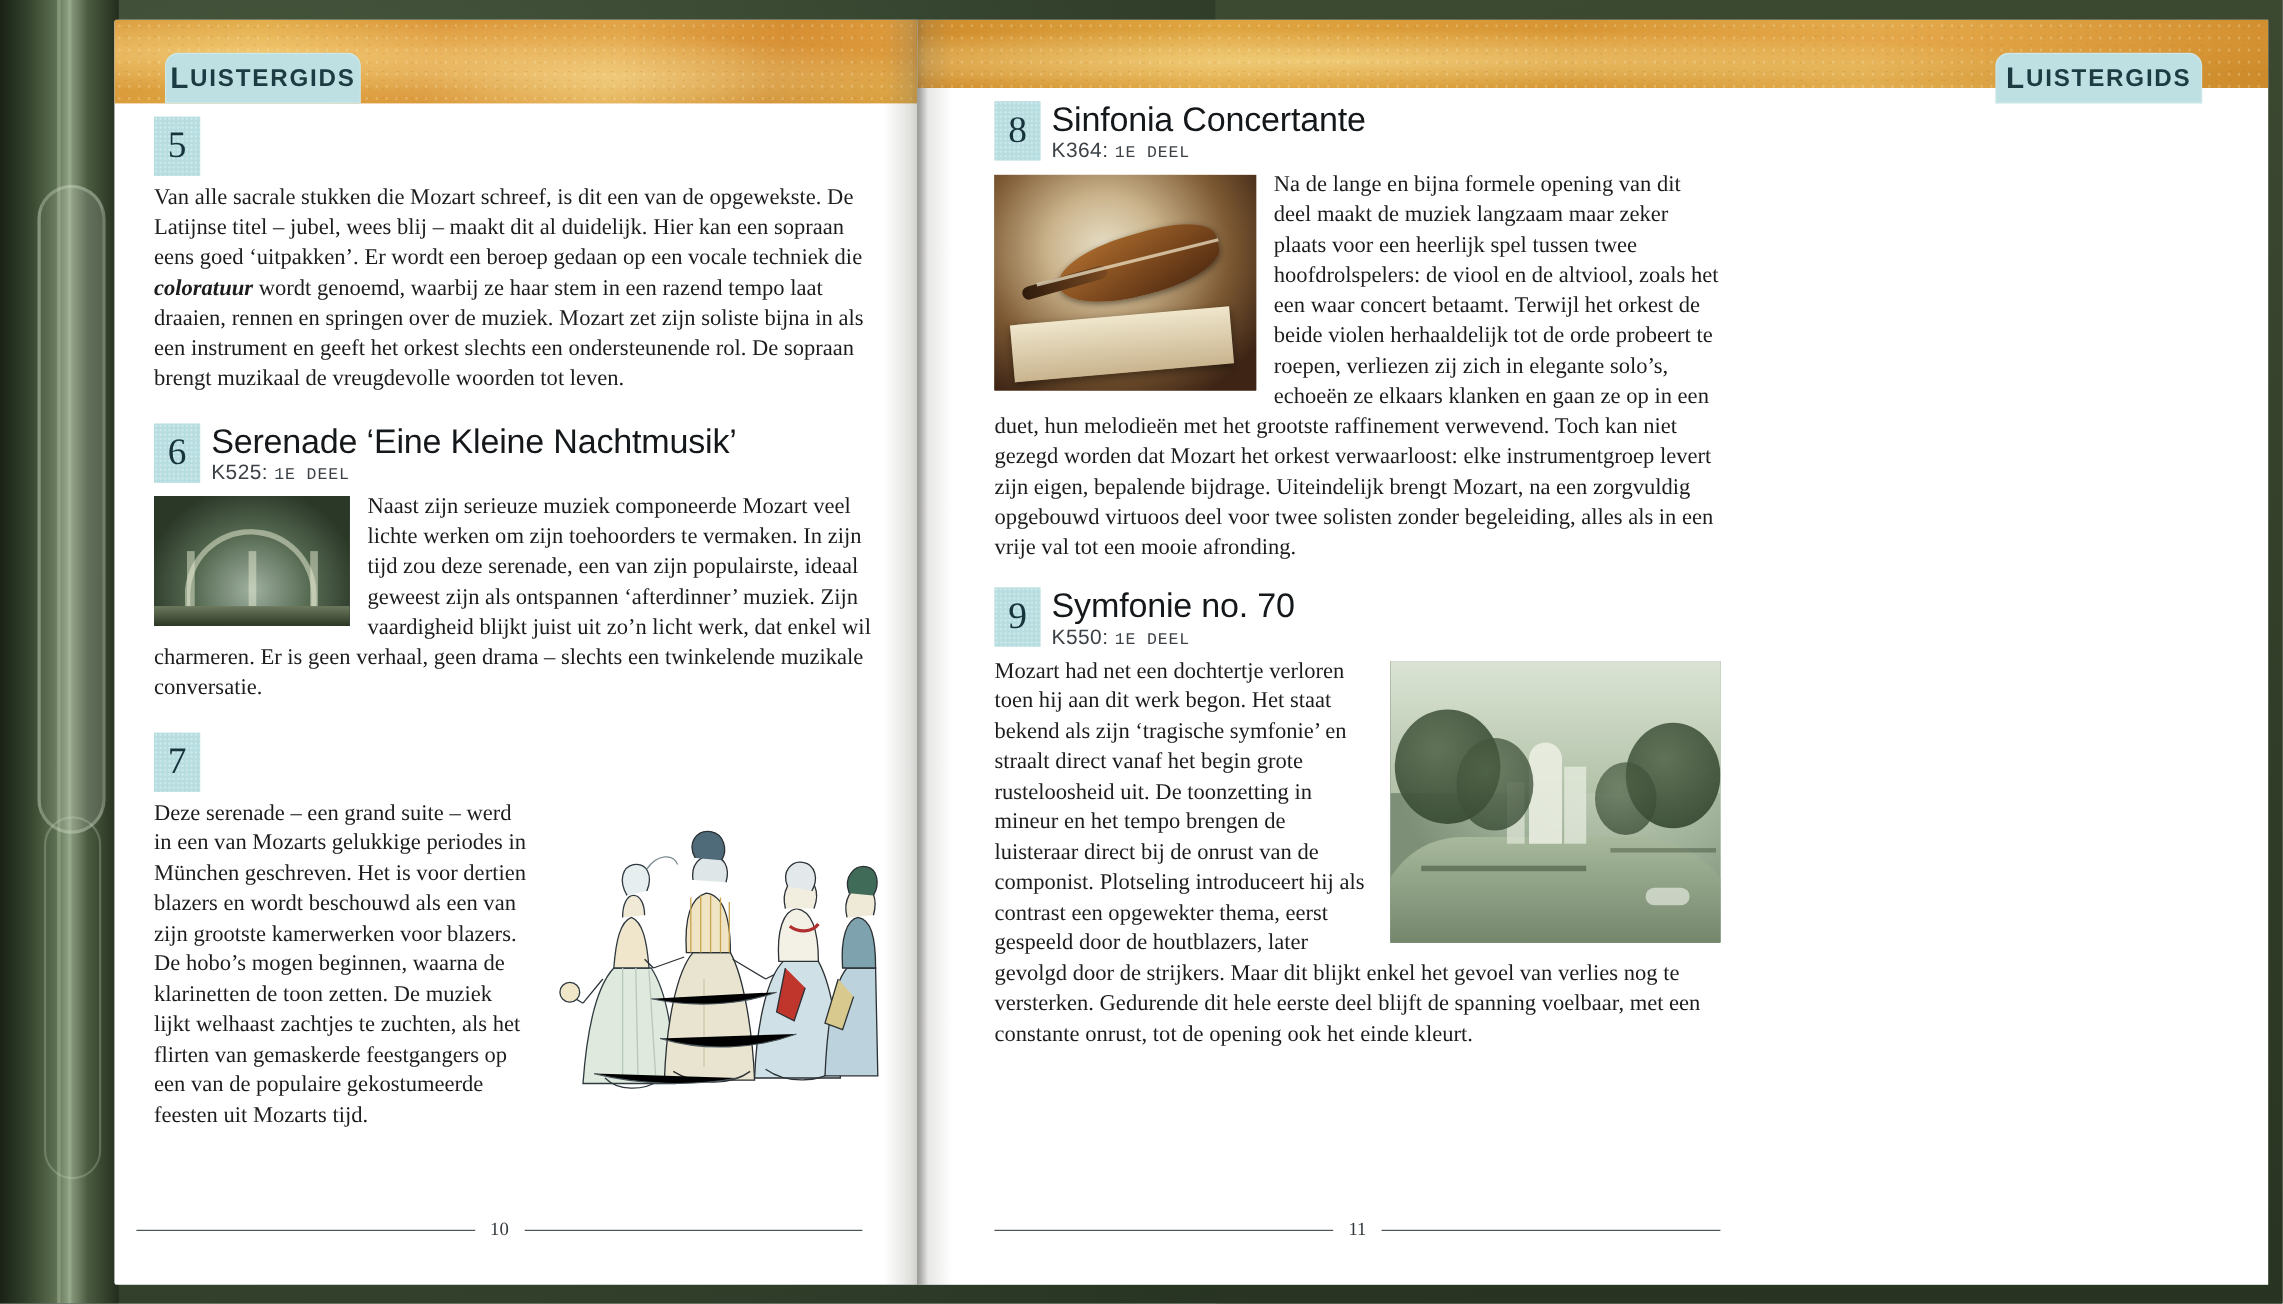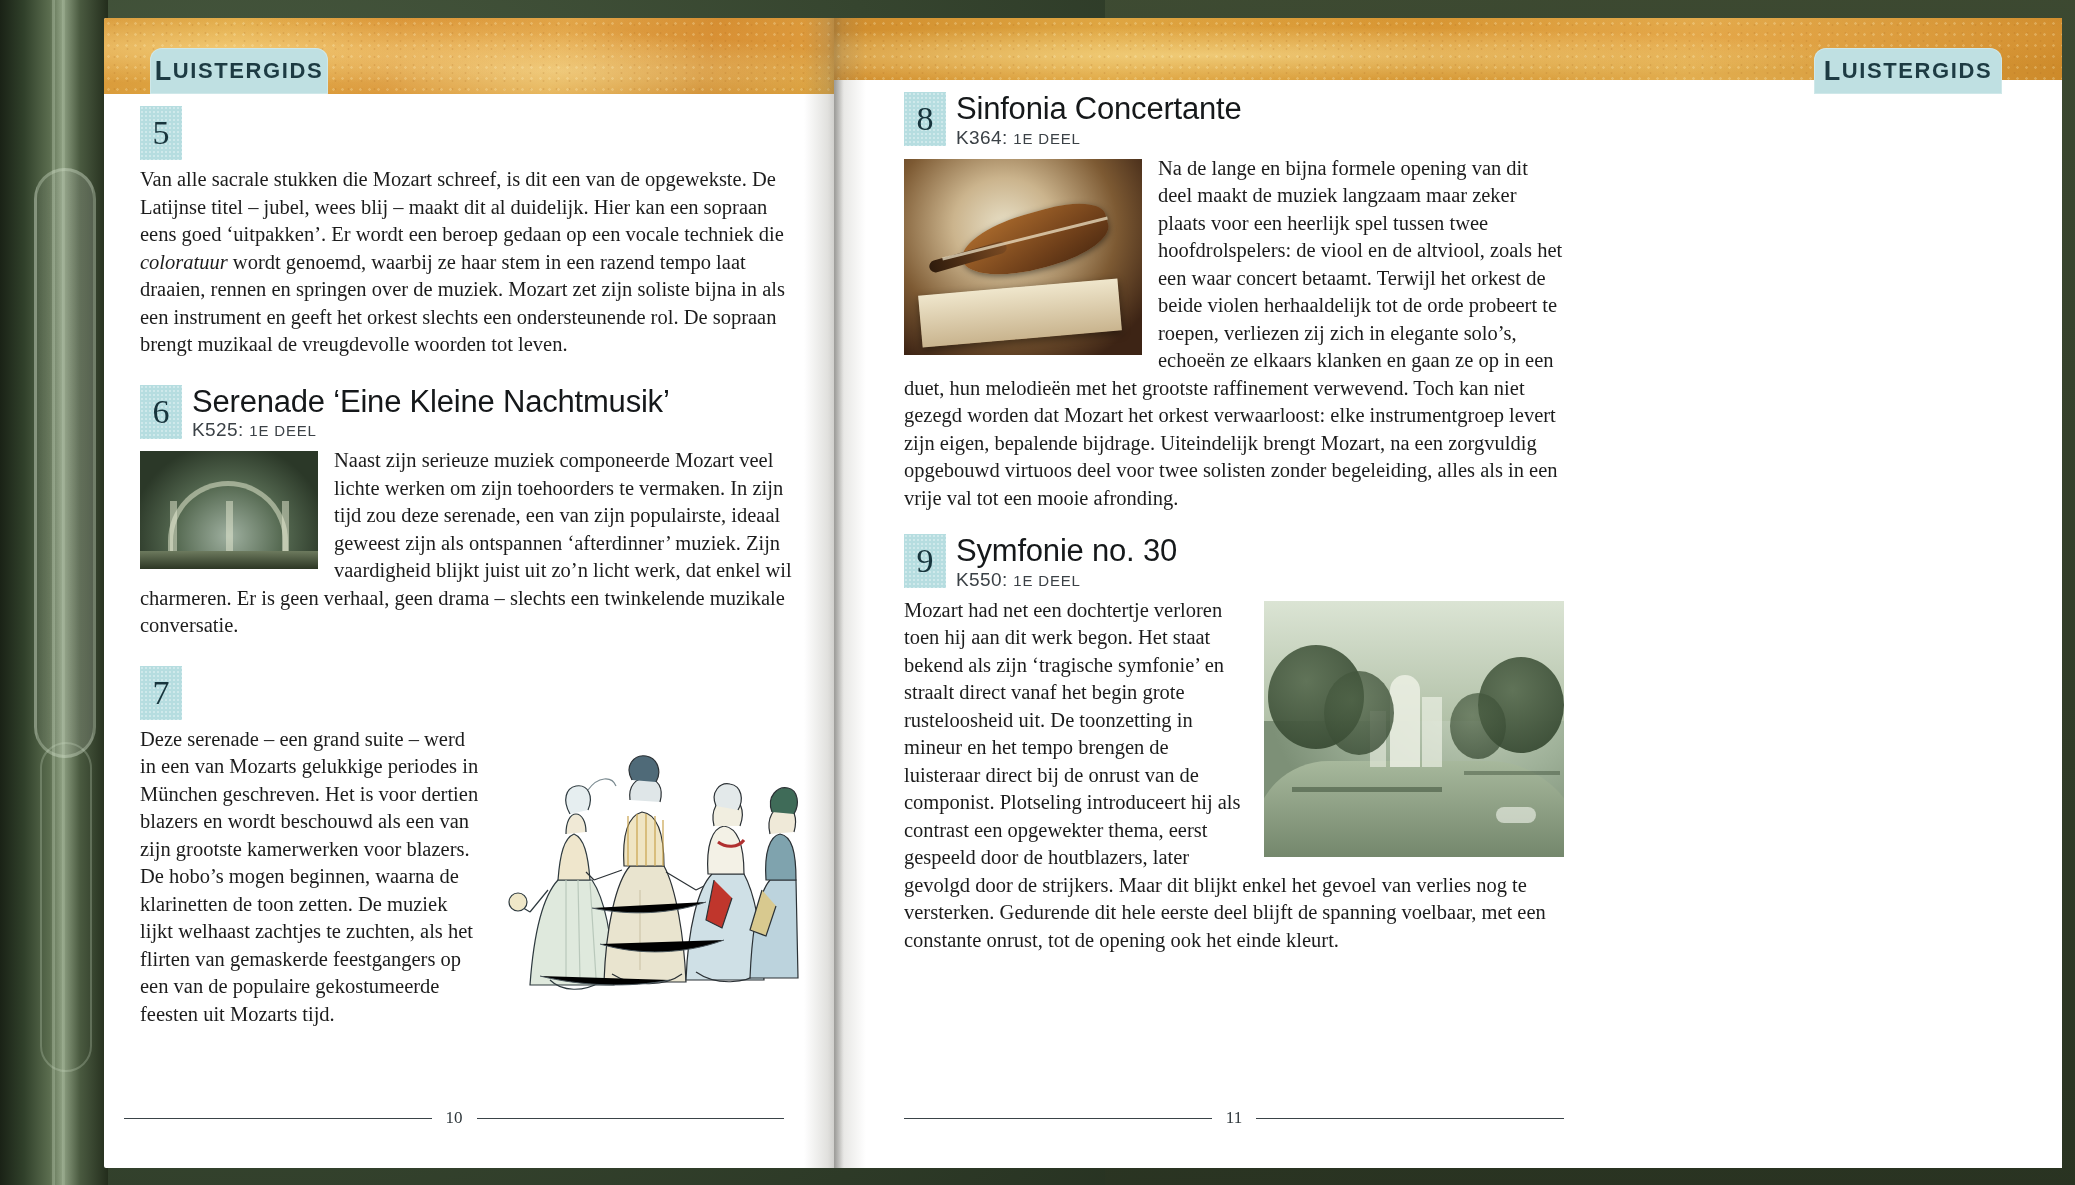--- a/index.html
+++ b/index.html
@@ -123,29 +123,29 @@
   .sec-titles { padding-top:1px; }
   .sec-title {
     font-family:"Liberation Sans", sans-serif;
     font-size:31px; font-weight:400; color:#15181a;
     line-height:1.02; letter-spacing:-0.2px; white-space:nowrap;
   }
   .sec-sub {
     font-family:"Liberation Sans", sans-serif;
     font-size:19px; color:#3b4146; letter-spacing:.4px; margin-top:2px;
   }
-  .sec-sub .sc { font-size:15px; letter-spacing:.8px; }
+  .sec-sub .sc { font-size:15px; letter-spacing:.8px;font-family:Liberation Mono, monospace; }
 
   p.body {
     margin:6px 0 0 0;
     font-family:"Liberation Serif", serif;
     font-size:20.5px; line-height:27.5px; color:#1c1c1c;
     text-align:left;
   }
-  p.body i { font-style:italic; }
+  p.body i { font-style:italic;font-weight:bold; }
 
   
   .fig { background:#888; overflow:hidden; position:relative; }
   .fig-left  { float:left;  margin:6px 16px 6px 0; }
   .fig-right { float:right; margin:6px 0 6px 18px; }
 
   
   .fig-nacht {
     width:178px; height:118px;
     background:
@@ -393,21 +393,21 @@
           <div class="vbody"></div>
           <div class="vneck"></div>
           <div class="bowline"></div>
         </div>
         <p class="body">Na de lange en bijna formele opening van dit deel maakt de muziek langzaam maar zeker plaats voor een heerlijk spel tussen twee hoofdrolspelers: de viool en de altviool, zoals het een waar concert betaamt. Terwijl het orkest de beide violen herhaaldelijk tot de orde probeert te roepen, verliezen zij zich in elegante solo’s, echoeën ze elkaars klanken en gaan ze op in een duet, hun melodieën met het grootste raffinement verwevend. Toch kan niet gezegd worden dat Mozart het orkest verwaarloost: elke instrumentgroep levert zijn eigen, bepalende bijdrage. Uiteindelijk brengt Mozart, na een zorgvuldig opgebouwd virtuoos deel voor twee solisten zonder begeleiding, alles als in een vrije val tot een mooie afronding.</p>
 
         <div style="clear:both"></div>
         <div class="sec-head" style="margin-top:22px">
           <div class="numbox">9</div>
           <div class="sec-titles">
-            <div class="sec-title">Symfonie no. 30</div>
+            <div class="sec-title">Symfonie no. 70</div>
             <div class="sec-sub">
               <span>K550:</span>
               <span class="sc">1E DEEL</span>
             </div>
           </div>
         </div>
         <div class="fig fig-right fig-land">
           <div class="sky"></div>
           <div class="hill"></div>
           <div class="ruin" style="left:126px; top:74px; width:30px; height:92px; border-radius:15px 15px 0 0;"></div>

